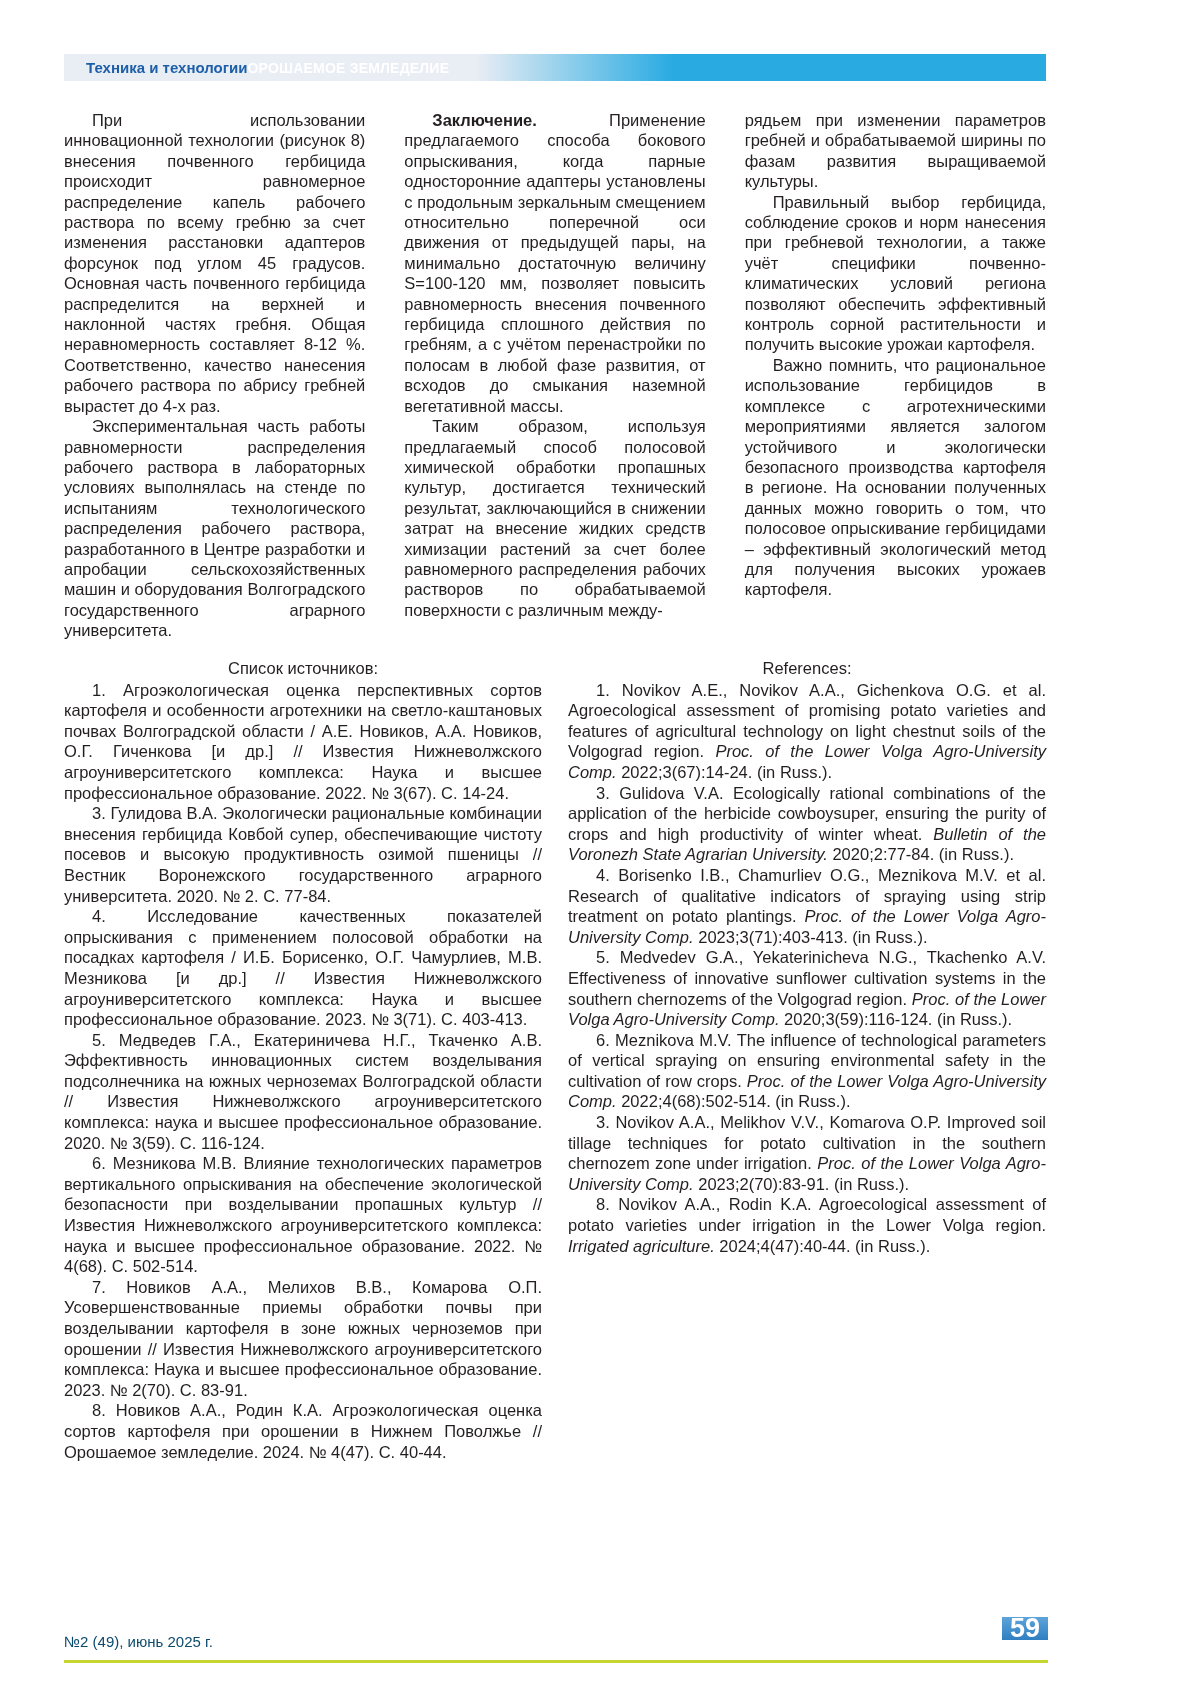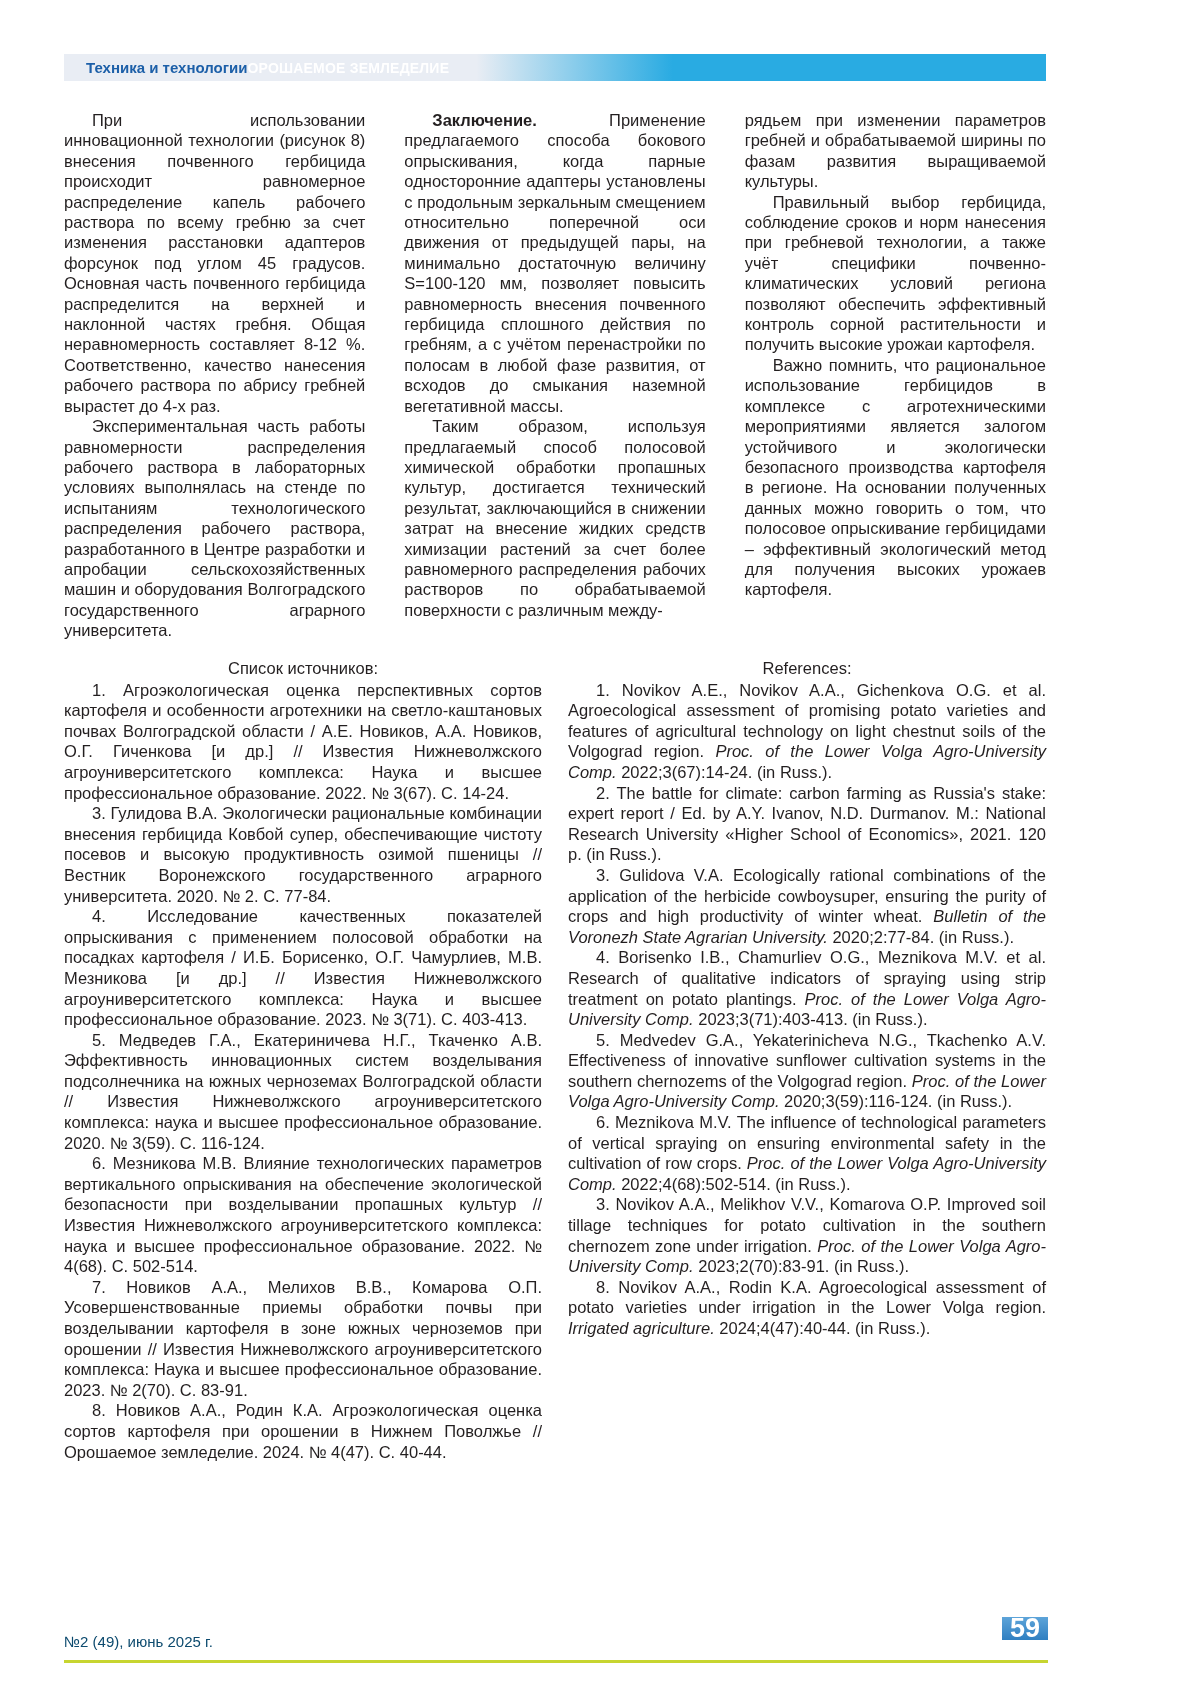--- a/index.html
+++ b/index.html
@@ -140,21 +140,20 @@
           <p class="ref-item"><span>5. Медведев Г.А., Екатериничева Н.Г., Ткаченко А.В. Эффективность инновационных систем возделывания подсолнечника на южных черноземах Волгоградской области // Известия Нижневолжского агроуниверситетского комплекса: наука и высшее профессиональное образование. 2020. № 3(59). С. 116-124.</span></p>
           <p class="ref-item"><span>6. Мезникова М.В. Влияние технологических параметров вертикального опрыскивания на обеспечение экологической безопасности при возделывании пропашных культур // Известия Нижневолжского агроуниверситетского комплекса: наука и высшее профессиональное образование. 2022. № 4(68). С. 502-514.</span></p>
           <p class="ref-item"><span>7. Новиков А.А., Мелихов В.В., Комарова О.П. Усовершенствованные приемы обработки почвы при возделывании картофеля в зоне южных черноземов при орошении // Известия Нижневолжского агроуниверситетского комплекса: Наука и высшее профессиональное образование. 2023. № 2(70). С. 83-91.</span></p>
           <p class="ref-item"><span>8. Новиков А.А., Родин К.А. Агроэкологическая оценка сортов картофеля при орошении в Нижнем Поволжье // Орошаемое земледелие. 2024. № 4(47). С. 40-44.</span></p>
         </div>
     </div>
     <div class="ref-col">
       <p class="ref-title">References:</p>
       <div>
           <p class="ref-item"><span>1. Novikov A.E., Novikov A.A., Gichenkova O.G. et al. Agroecological assessment of promising potato varieties and features of agricultural technology on light chestnut soils of the Volgograd region. </span><span style="font-style: italic;">Proc. of the Lower Volga Agro-University Comp.</span><span> 2022;3(67):14-24. (in Russ.).</span></p>
-          <p class="ref-item"><span>2. The battle for climate: carbon farming as Russia's stake: expert report / Ed. by A.Y. Ivanov, N.D. Durmanov. M.: National Research University «Higher School of Economics», 2021. 120 p. (in Russ.).</span></p>
           <p class="ref-item"><span>3. Gulidova V.A. Ecologically rational combinations of the application of the herbicide cowboysuper, ensuring the purity of crops and high productivity of winter wheat. </span><span style="font-style: italic;">Bulletin of the Voronezh State Agrarian University.</span><span> 2020;2:77-84. (in Russ.).</span></p>
           <p class="ref-item"><span>4. Borisenko I.B., Chamurliev O.G., Meznikova M.V. et al. Research of qualitative indicators of spraying using strip treatment on potato plantings. </span><span style="font-style: italic;">Proc. of the Lower Volga Agro-University Comp.</span><span> 2023;3(71):403-413. (in Russ.).</span></p>
           <p class="ref-item"><span>5. Medvedev G.A., Yekaterinicheva N.G., Tkachenko A.V. Effectiveness of innovative sunflower cultivation systems in the southern chernozems of the Volgograd region. </span><span style="font-style: italic;">Proc. of the Lower Volga Agro-University Comp.</span><span> 2020;3(59):116-124. (in Russ.).</span></p>
           <p class="ref-item"><span>6. Meznikova M.V. The influence of technological parameters of vertical spraying on ensuring environmental safety in the cultivation of row crops. </span><span style="font-style: italic;">Proc. of the Lower Volga Agro-University Comp.</span><span> 2022;4(68):502-514. (in Russ.).</span></p>
           <p class="ref-item"><span>3. Novikov A.A., Melikhov V.V., Komarova O.P. Improved soil tillage techniques for potato cultivation in the southern chernozem zone under irrigation. </span><span style="font-style: italic;">Proc. of the Lower Volga Agro-University Comp.</span><span> 2023;2(70):83-91. (in Russ.).</span></p>
           <p class="ref-item"><span>8. Novikov A.A., Rodin K.A. Agroecological assessment of potato varieties under irrigation in the Lower Volga region. </span><span style="font-style: italic;">Irrigated agriculture.</span><span> 2024;4(47):40-44. (in Russ.).</span></p>
         </div>
     </div>
   </div>
 

